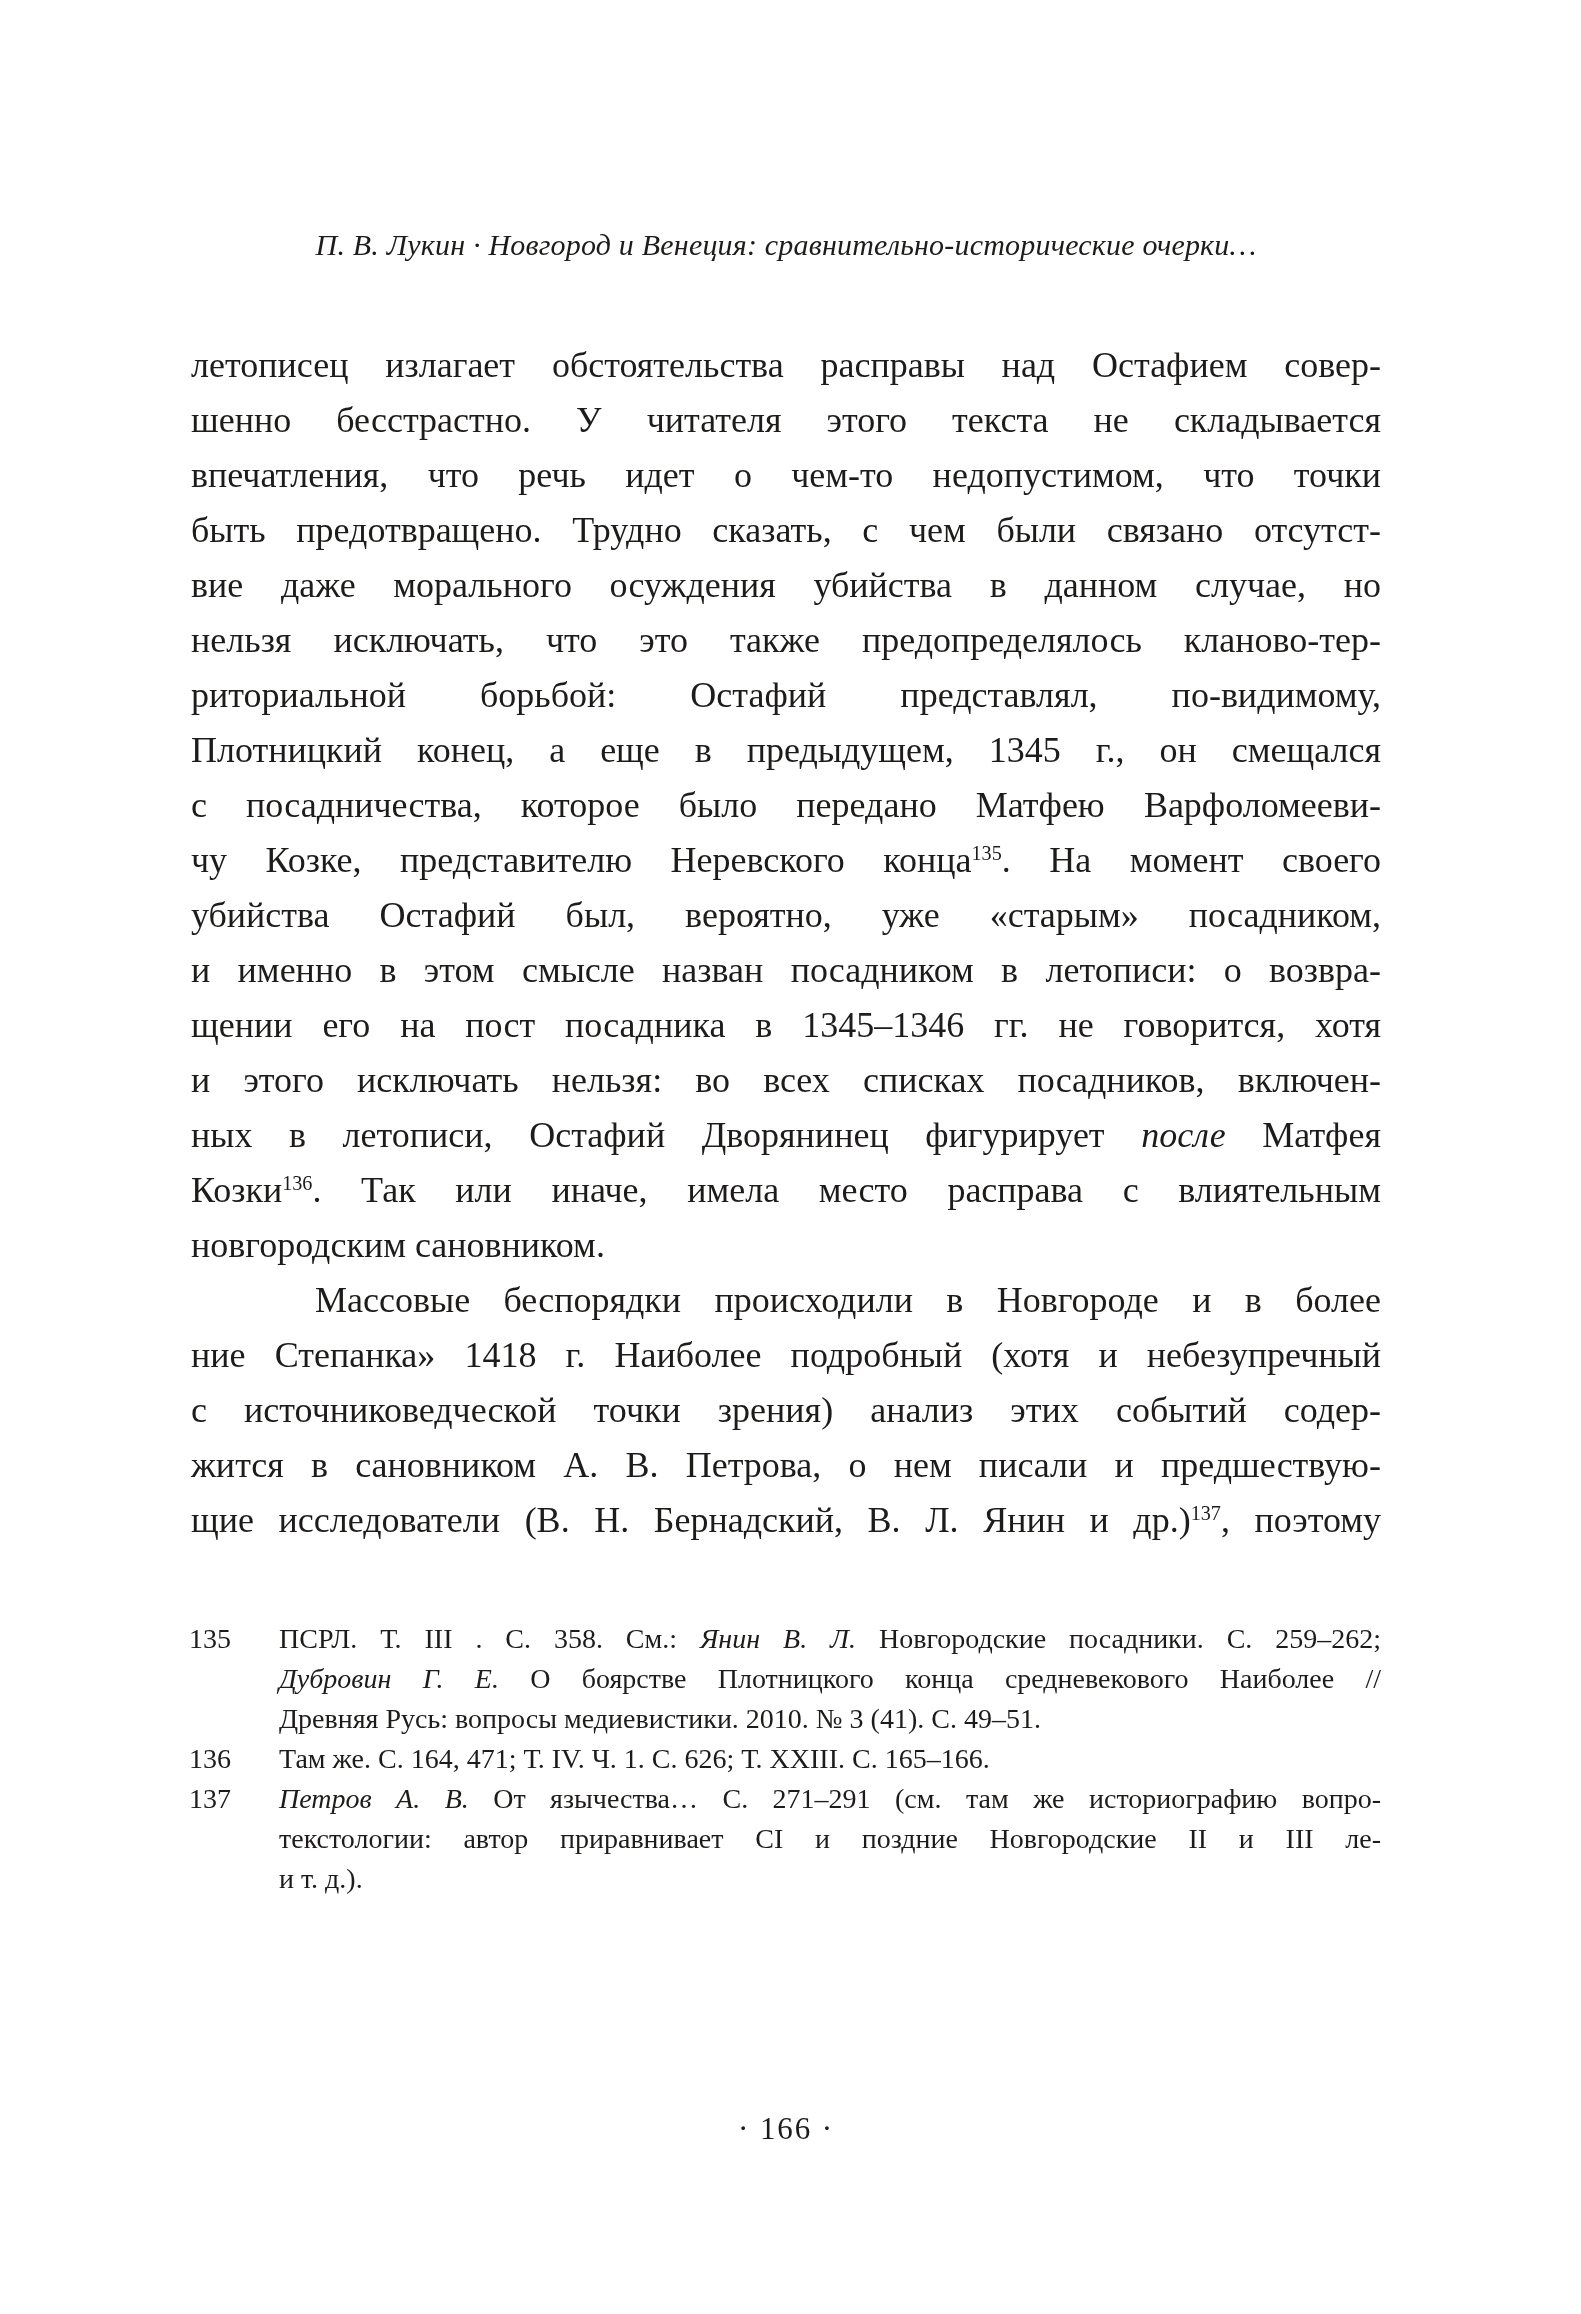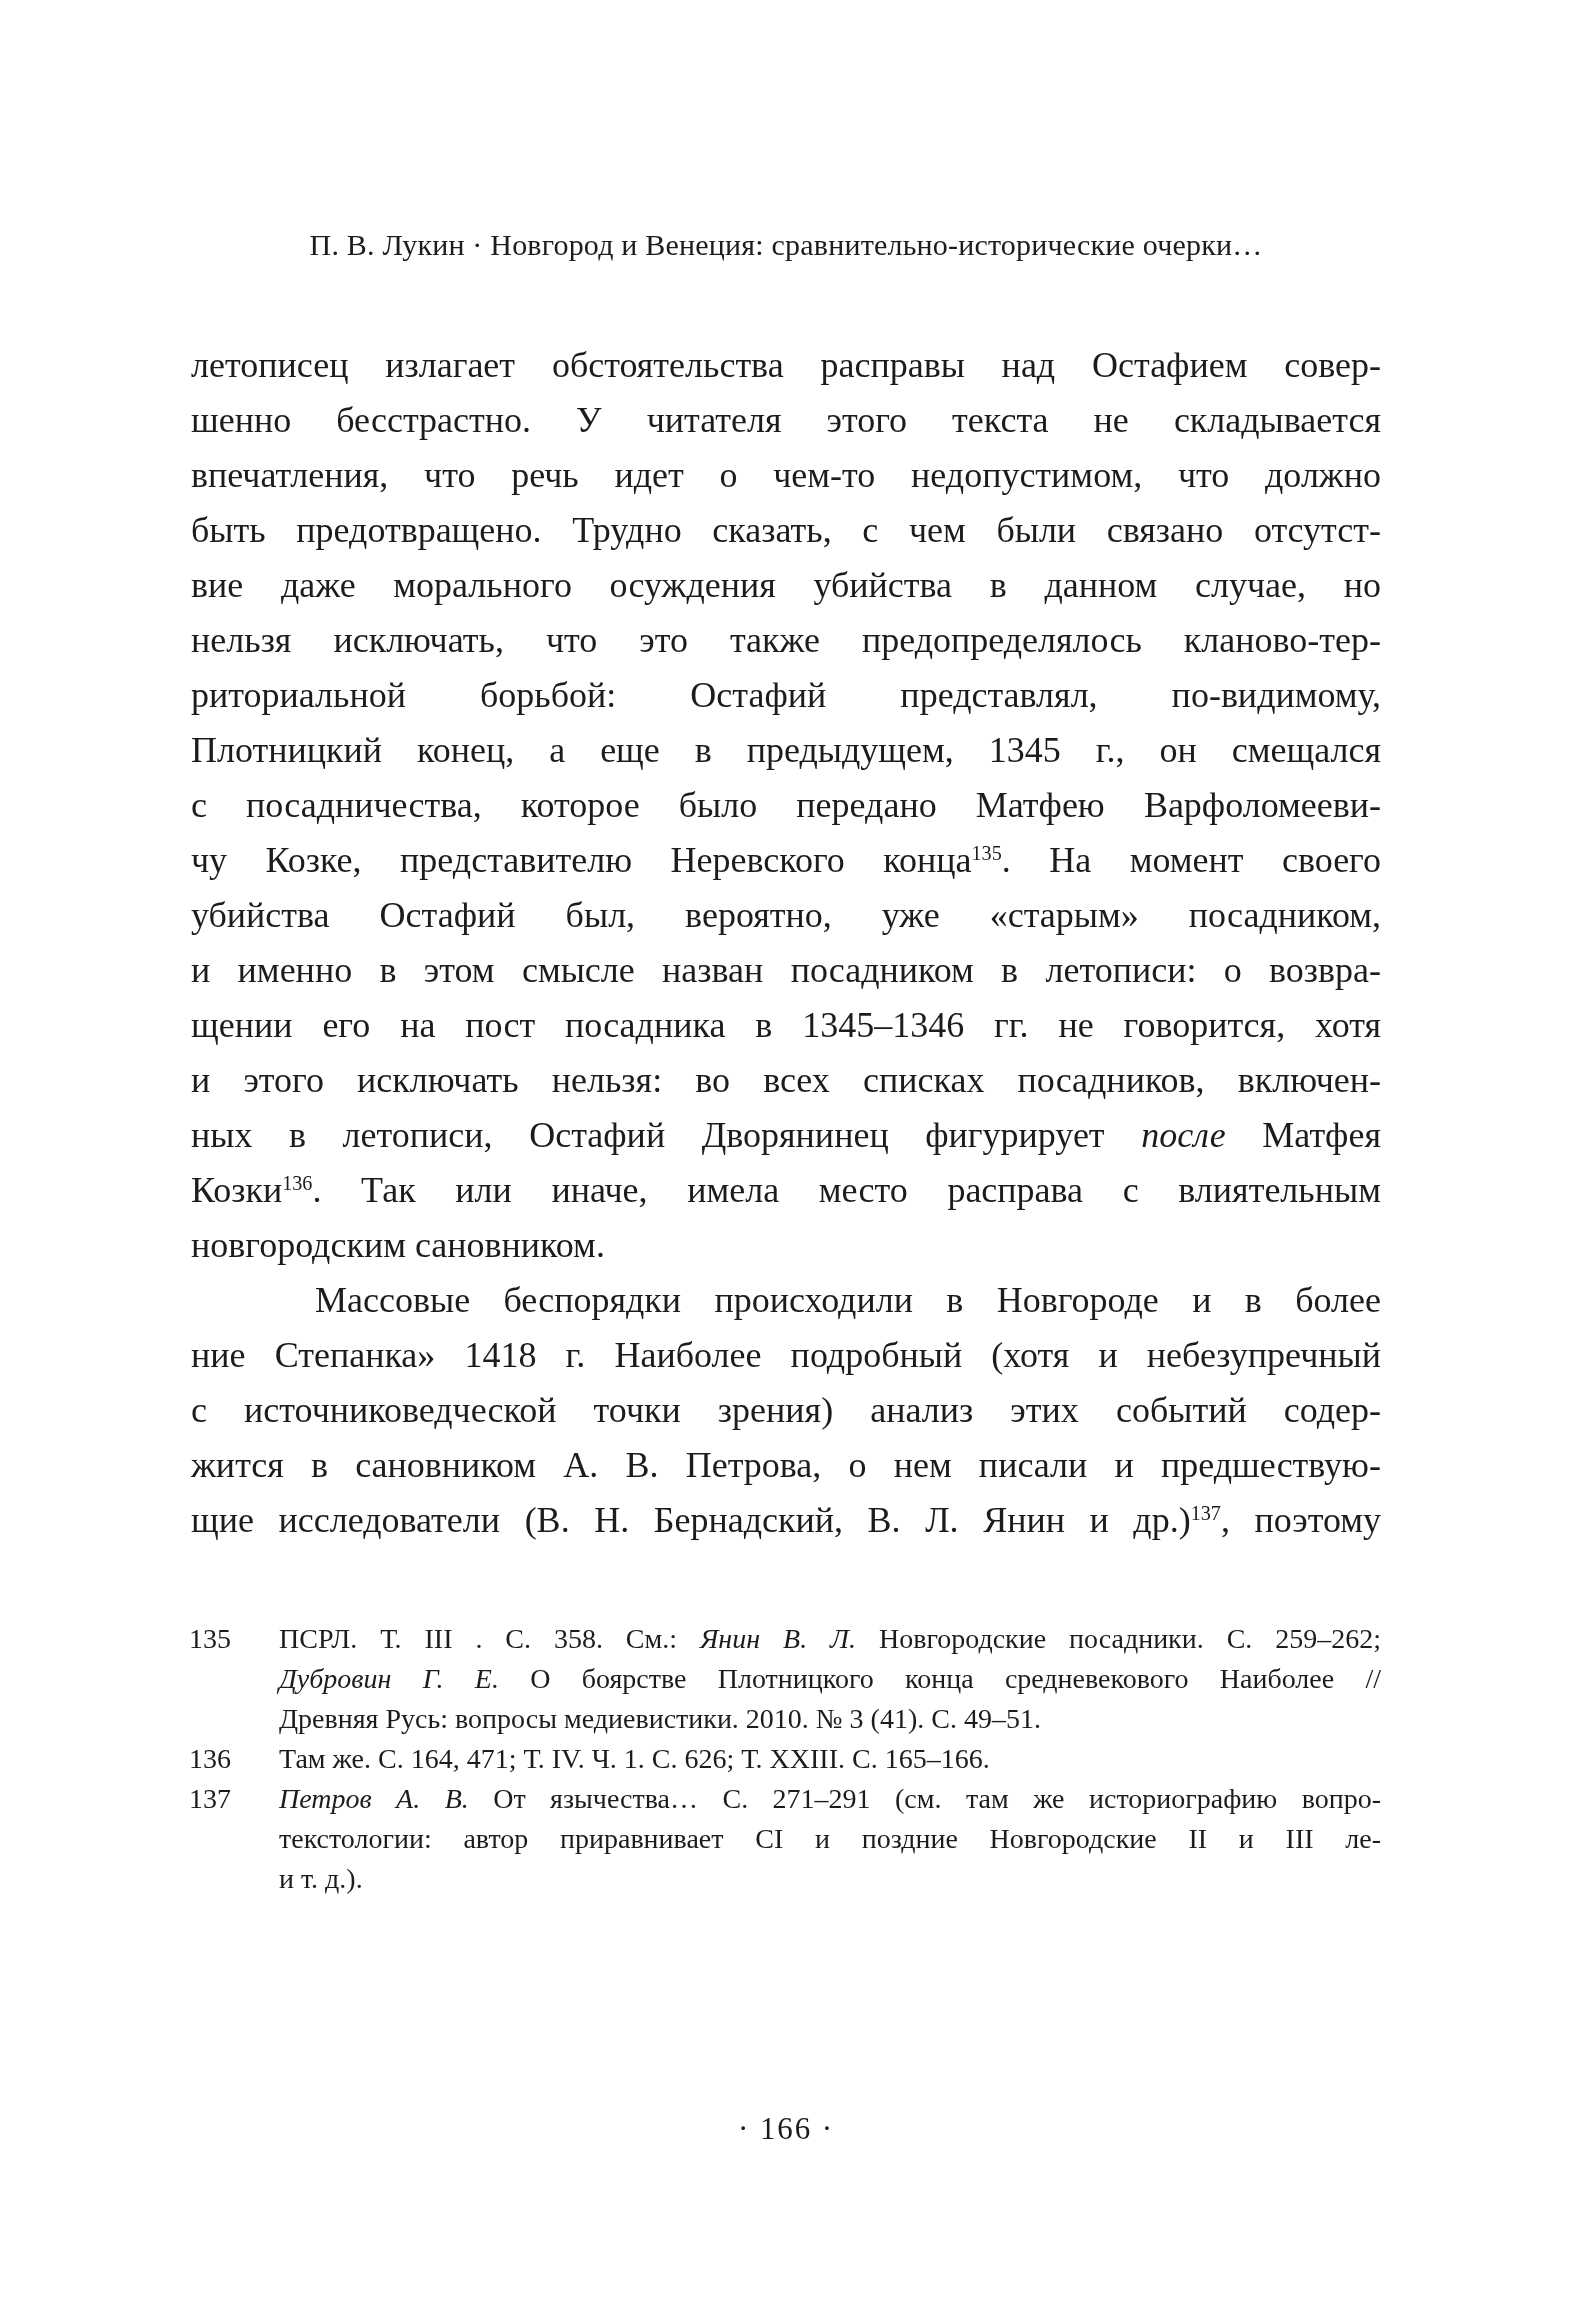--- a/index.html
+++ b/index.html
@@ -10,20 +10,21 @@
     color: #1e1c1a;
     position: relative;
     overflow: hidden;
   }
   .page { position: absolute; inset: 0; }
 
   .running-header {
     position: absolute;
     top: 228px; left: 191px; width: 1190px;
     text-align: center;
+    font-style: italic;
     font-size: 30px;
     letter-spacing: 0.2px;
     color: #1e1c1a;
     white-space: nowrap;
   }
 
   .body-text {
     position: absolute;
     top: 338px; left: 191px; width: 1190px;
     font-size: 36px;
@@ -76,21 +77,21 @@
 </style>
 </head>
 <body>
 
 <div class="page">
   <div class="running-header">П. В. Лукин · Новгород и Венеция: сравнительно-исторические очерки…</div>
 
   <div class="body-text">
       <div class="line"><span>летописец излагает обстоятельства расправы над Остафием совер-</span></div>
       <div class="line"><span>шенно бесстрастно. У читателя этого текста не складывается</span></div>
-      <div class="line"><span>впечатления, что речь идет о чем-то недопустимом, что должно</span></div>
+      <div class="line"><span>впечатления, что речь идет о чем-то недопустимом, что точки</span></div>
       <div class="line"><span>быть предотвращено. Трудно сказать, с чем были связано отсутст-</span></div>
       <div class="line"><span>вие даже морального осуждения убийства в данном случае, но</span></div>
       <div class="line"><span>нельзя исключать, что это также предопределялось кланово-тер-</span></div>
       <div class="line"><span>риториальной борьбой: Остафий представлял, по-видимому,</span></div>
       <div class="line"><span>Плотницкий конец, а еще в предыдущем, 1345 г., он смещался</span></div>
       <div class="line"><span>с посадничества, которое было передано Матфею Варфоломееви-</span></div>
       <div class="line"><span>чу Козке, представителю Неревского конца</span><sup>135</sup><span>. На момент своего</span></div>
       <div class="line"><span>убийства Остафий был, вероятно, уже «старым» посадником,</span></div>
       <div class="line"><span>и именно в этом смысле назван посадником в летописи: о возвра-</span></div>
       <div class="line"><span>щении его на пост посадника в 1345–1346 гг. не говорится, хотя</span></div>

